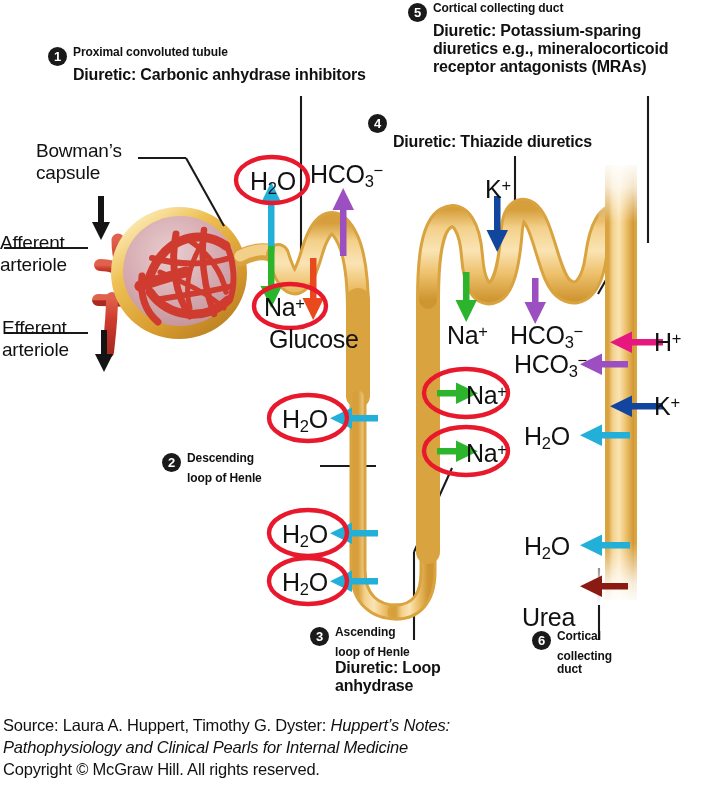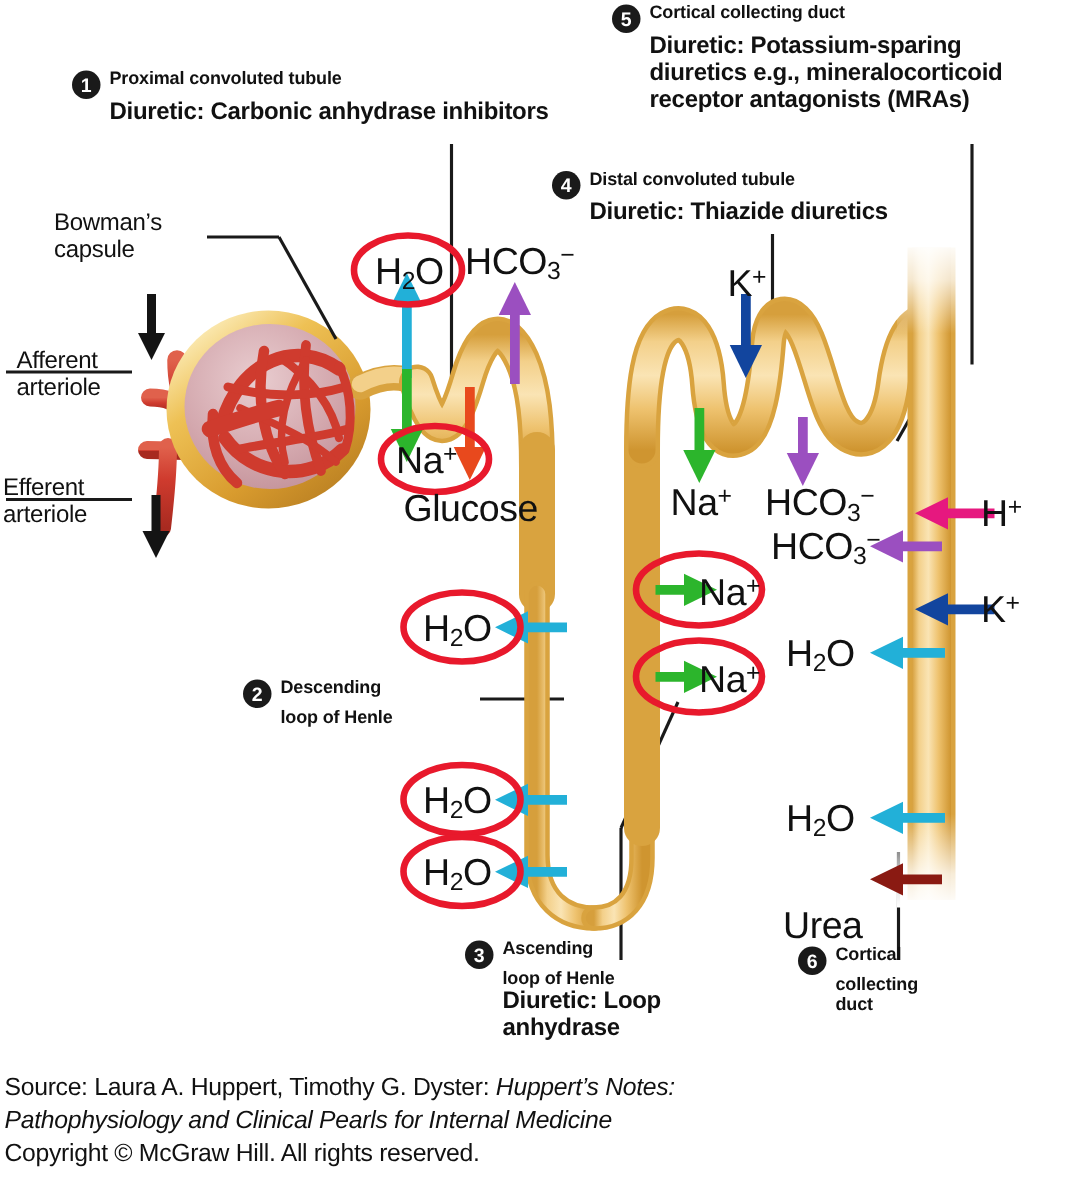--- a/index.html
+++ b/index.html
@@ -20,21 +20,21 @@
     width:19px;height:19px;border-radius:50%;background:#1a1a1a;color:#ffffff;
     font-size:13px;font-weight:bold;line-height:19px;text-align:center;
     flex:0 0 19px;margin-top:1px;
     font-family:"Liberation Sans", sans-serif;
   }
   .title{font-size:12px;font-weight:bold;line-height:1.12;letter-spacing:-0.1px;}
   .sub{font-size:16px;line-height:1.12;letter-spacing:-0.2px;font-weight:bold;}
   .indent{margin-left:25px;}
 
   
-  .anat{font-size:16px;line-height:1.14;letter-spacing:-0.2px;}
+  .anat{font-size:19px;line-height:1.14;letter-spacing:-0.2px;}
 
   
   .ion{font-size:25px;line-height:1;white-space:nowrap;letter-spacing:-0.3px;}
   .ion sub{font-size:0.66em;vertical-align:-0.22em;}
   .ion sup{font-size:0.66em;vertical-align:0.45em;}
 
   
   #source{
     position:absolute;left:3px;top:715px;width:710px;
     font-size:16.5px;line-height:1.33;letter-spacing:-0.2px;
@@ -297,21 +297,20 @@
       <div class="title">Cortical collecting duct</div>
     </div>
     <div class="sub indent">Diuretic: Potassium-sparing</div>
     <div class="sub indent">diuretics e.g., mineralocorticoid</div>
     <div class="sub indent">receptor antagonists (MRAs)</div>
   </div>
 
   <div class="callout" style="left:368px;top:113px;">
     <div class="hdr">
       <div class="bullet">4</div>
-      <div class="title">Distal convoluted tubule</div>
     </div>
     <div class="sub indent">Diuretic: Thiazide diuretics</div>
   </div>
 
   <div class="callout" style="left:162px;top:452px;">
     <div class="hdr">
       <div class="bullet">2</div>
       <div class="title">Descending</div>
     </div>
     <div class="title indent">loop of Henle</div>
@@ -340,21 +339,21 @@
     <div class="anat">Bowman’s</div>
     <div class="anat">capsule</div>
   </div>
   <svg class="art" viewBox="0 0 716 785">
     <line x1="138" y1="158" x2="186" y2="158" stroke="#1a1a1a" stroke-width="2.1"></line>
     <line x1="186" y1="158" x2="224" y2="226" stroke="#1a1a1a" stroke-width="2.1"></line>
     <line x1="4" y1="248" x2="88" y2="248" stroke="#1a1a1a" stroke-width="2.1"></line>
     <line x1="4" y1="333" x2="88" y2="333" stroke="#1a1a1a" stroke-width="2.1"></line>
   </svg>
 
-  <div class="lbl" style="left:11px;top:232px;">
+  <div class="lbl" style="left:0;top:232px;">
     <div class="anat">Afferent</div>
     <div class="anat">arteriole</div>
   </div>
   <div class="lbl" style="left:2px;top:317px;">
     <div class="anat">Efferent</div>
     <div class="anat">arteriole</div>
   </div>
 
   <div class="ion lbl" style="left:250px;top:169px;">H<sub>2</sub>O</div>
   <div class="ion lbl" style="left:310px;top:162px;">HCO<sub>3</sub><sup>−</sup></div>

